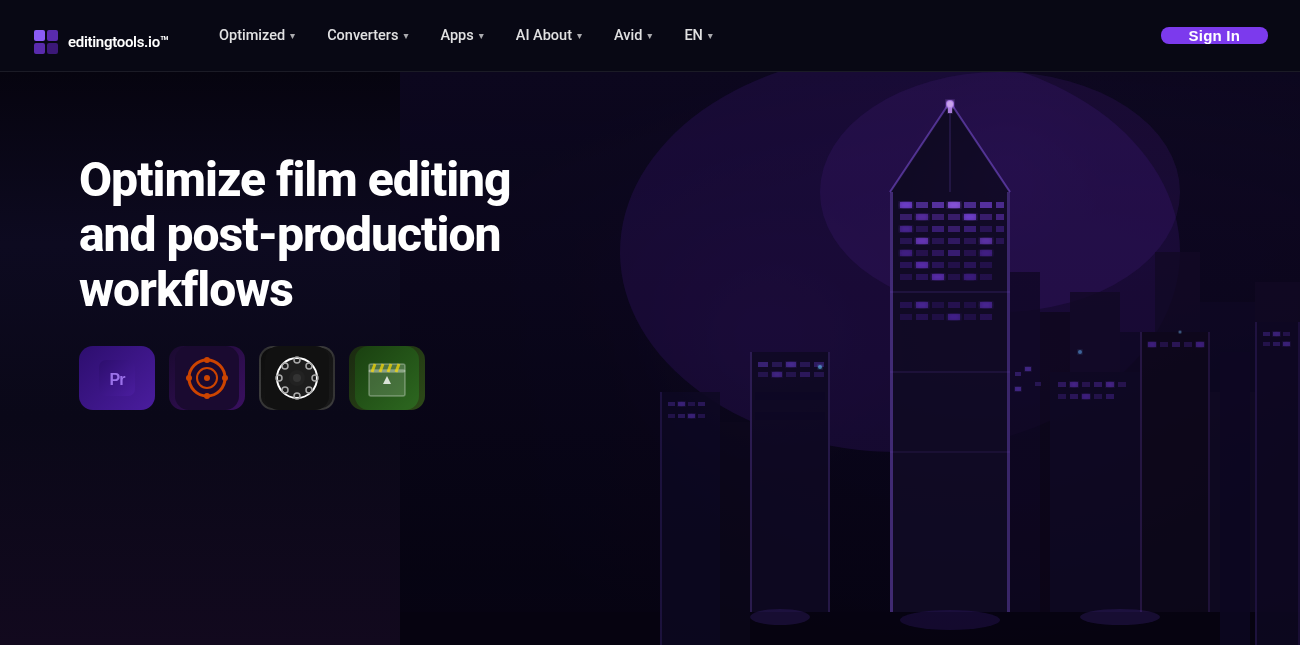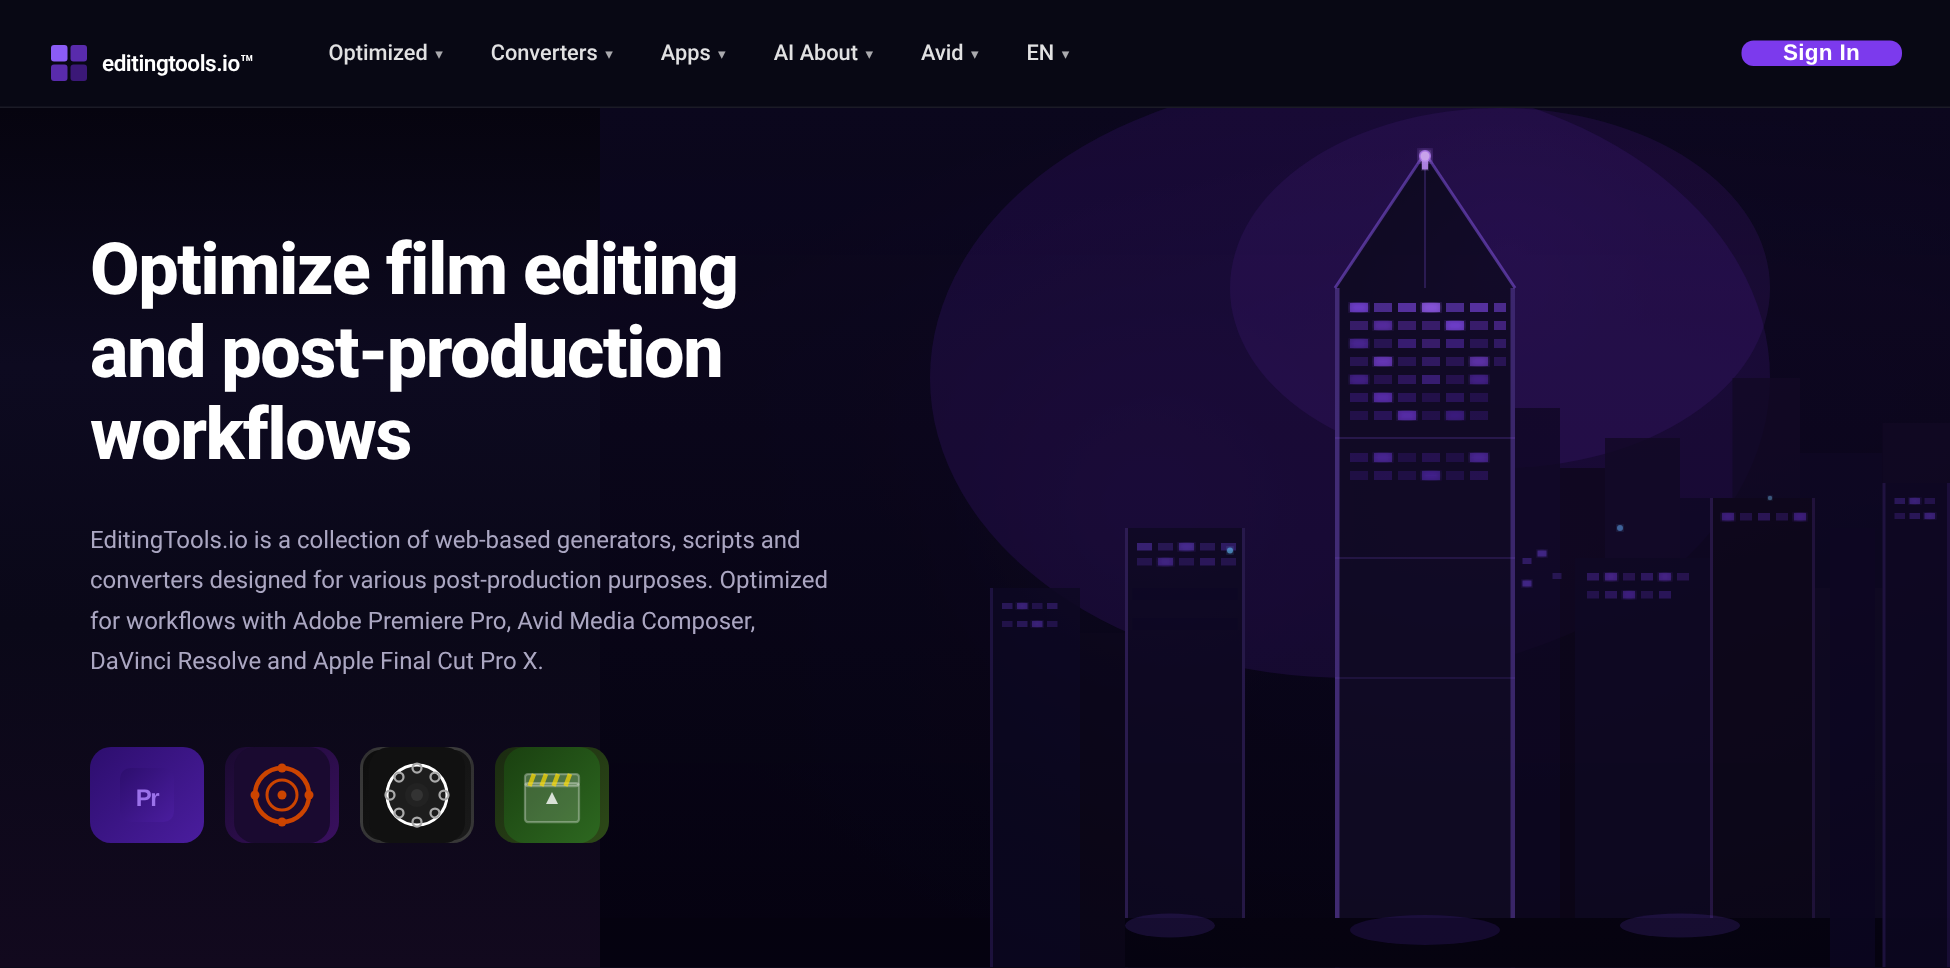--- a/index.html
+++ b/index.html
@@ -88,20 +88,21 @@
       letter-spacing: 0.2px;
       transition: background 0.15s;
     }
 
     
     .hero {
       position: relative;
       width: 1300px;
       height: 573px;
       overflow: hidden;
+      padding-left: 19px;
     }
 
     
     .hero-bg {
       position: absolute;
       inset: 0;
       background:
         radial-gradient(ellipse 60% 80% at 75% 50%, rgba(40,20,80,0.85) 0%, transparent 70%),
         radial-gradient(ellipse 80% 60% at 85% 30%, rgba(60,10,100,0.6) 0%, transparent 60%),
         linear-gradient(180deg, #06040f 0%, #0d0a20 30%, #0a0818 60%, #12091e 100%);
@@ -467,21 +468,20 @@
     <rect x="288" y="342" width="7" height="4" fill="rgba(90,50,180,0.5)" filter="url(#glow)"></rect>
     <rect x="298" y="342" width="7" height="4" fill="rgba(90,50,180,0.3)"></rect>
 
     <circle cx="420" cy="295" r="2" fill="rgba(100,200,255,0.6)" filter="url(#glow)"></circle>
     <circle cx="680" cy="280" r="2" fill="rgba(100,180,255,0.5)" filter="url(#glow)"></circle>
     <circle cx="780" cy="260" r="1.5" fill="rgba(120,200,255,0.4)" filter="url(#glow)"></circle>
   </svg>
 
   <div class="hero-content">
     <h1 class="hero-title">Optimize film editing and post-production workflows</h1>
-    <p class="hero-desc">EditingTools.io is a collection of web-based generators, scripts and converters designed for various post-production purposes. Optimized for workflows with Adobe Premiere Pro, Avid Media Composer, DaVinci Resolve and Apple Final Cut Pro X.</p>
 
     <div class="app-icons">
 
       <div class="app-icon app-icon-pr">
         <svg width="36" height="36" viewBox="0 0 36 36">
           <rect width="36" height="36" rx="7" fill="url(#prGrad)"></rect>
           <defs>
             <linearGradient id="prGrad" x1="0%" y1="0%" x2="100%" y2="100%">
               <stop offset="0%" style="stop-color:#2d0e6e"></stop>
               <stop offset="100%" style="stop-color:#4a1d9e"></stop>

